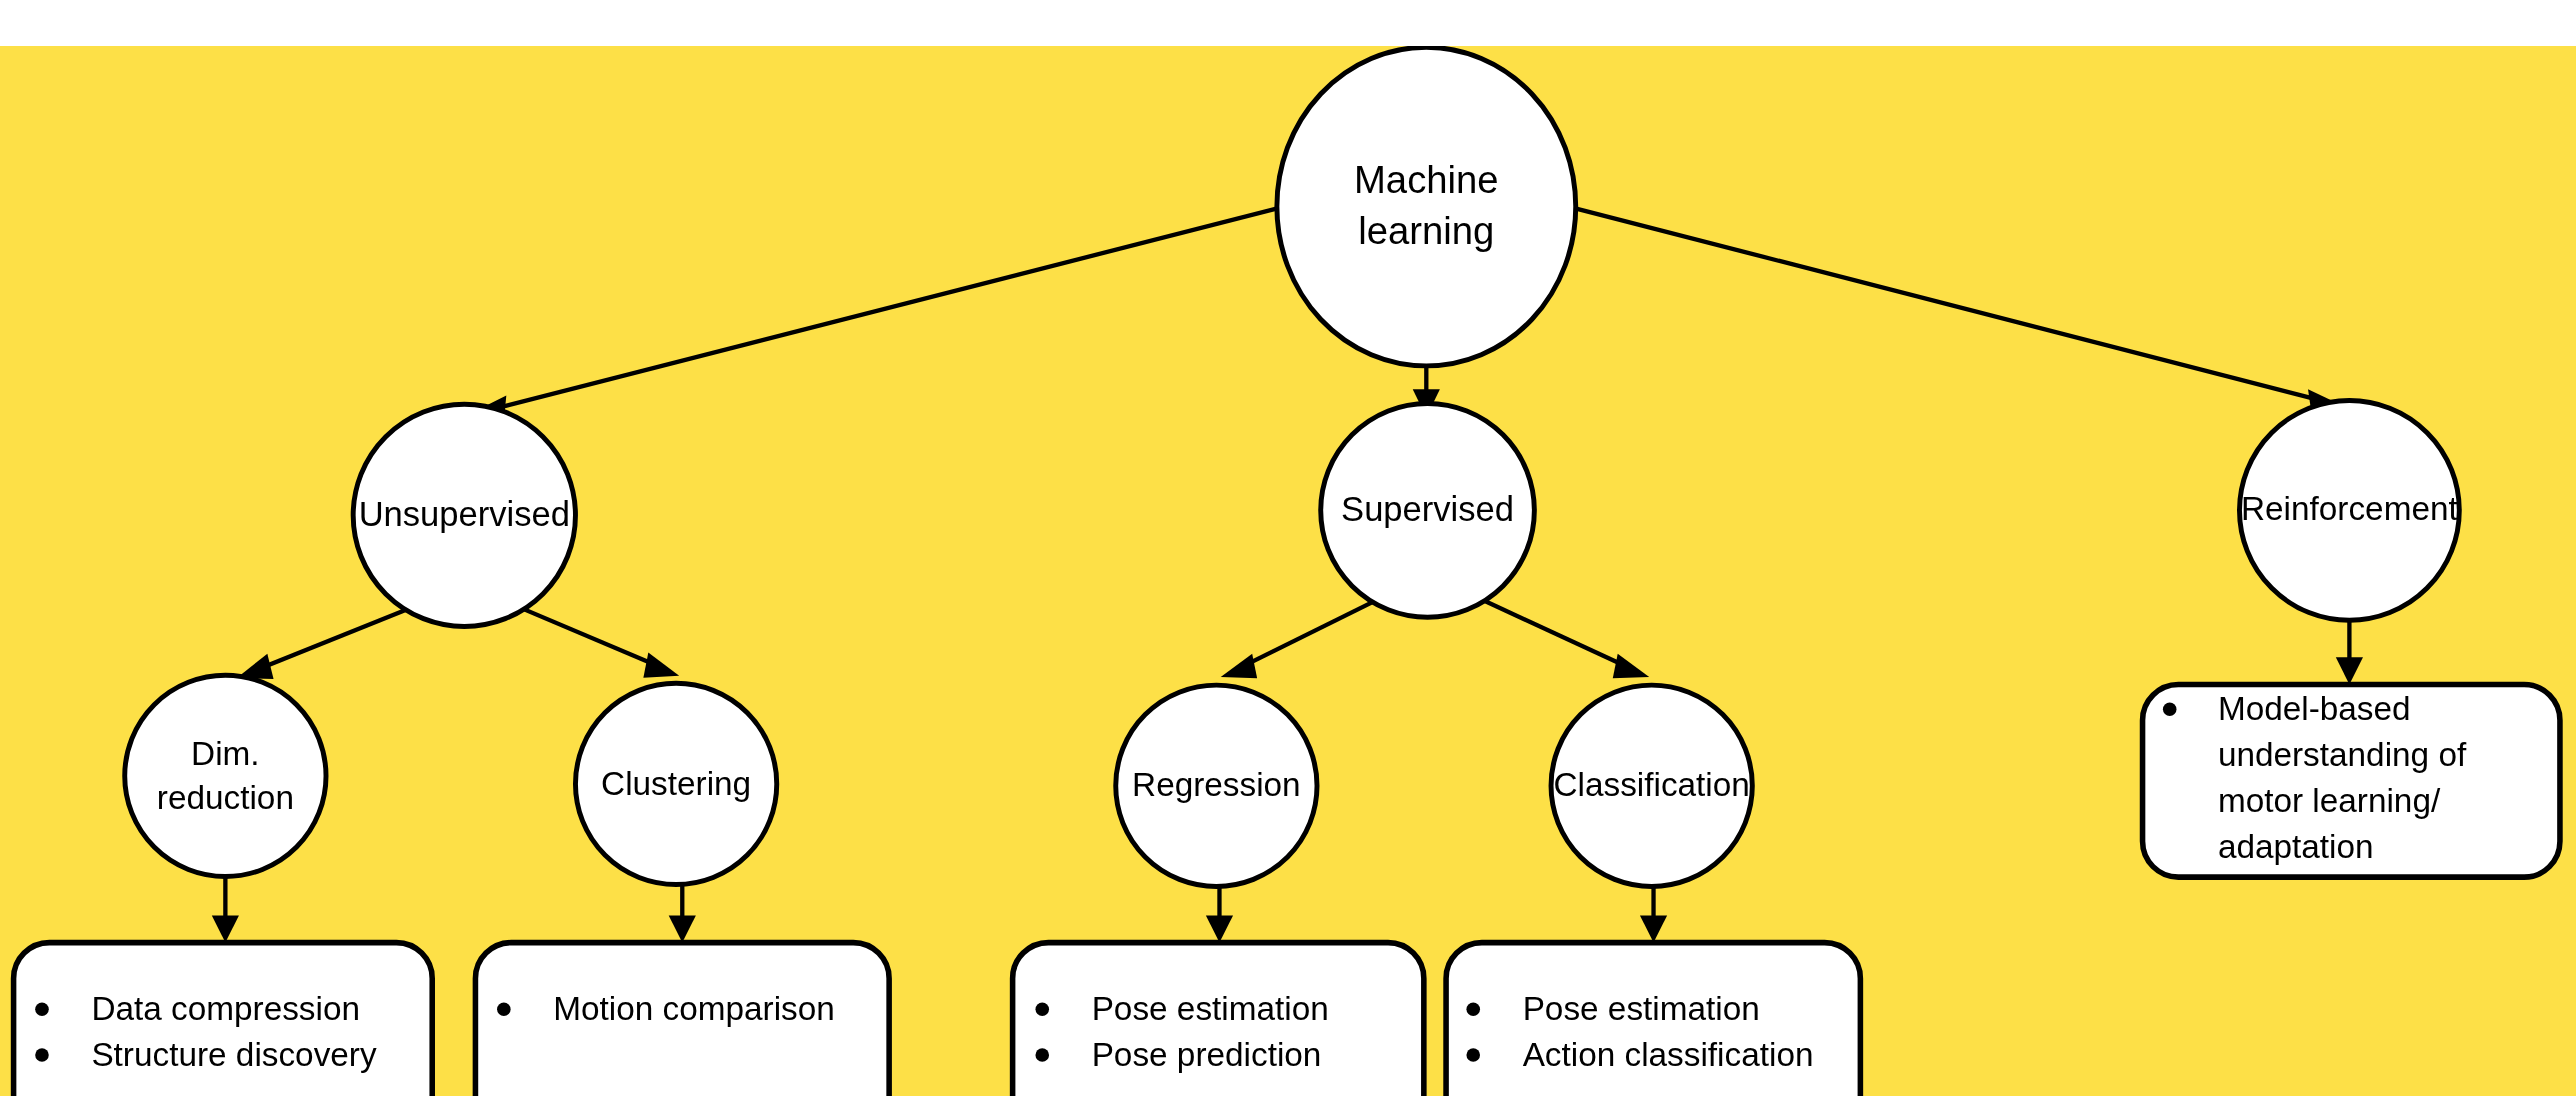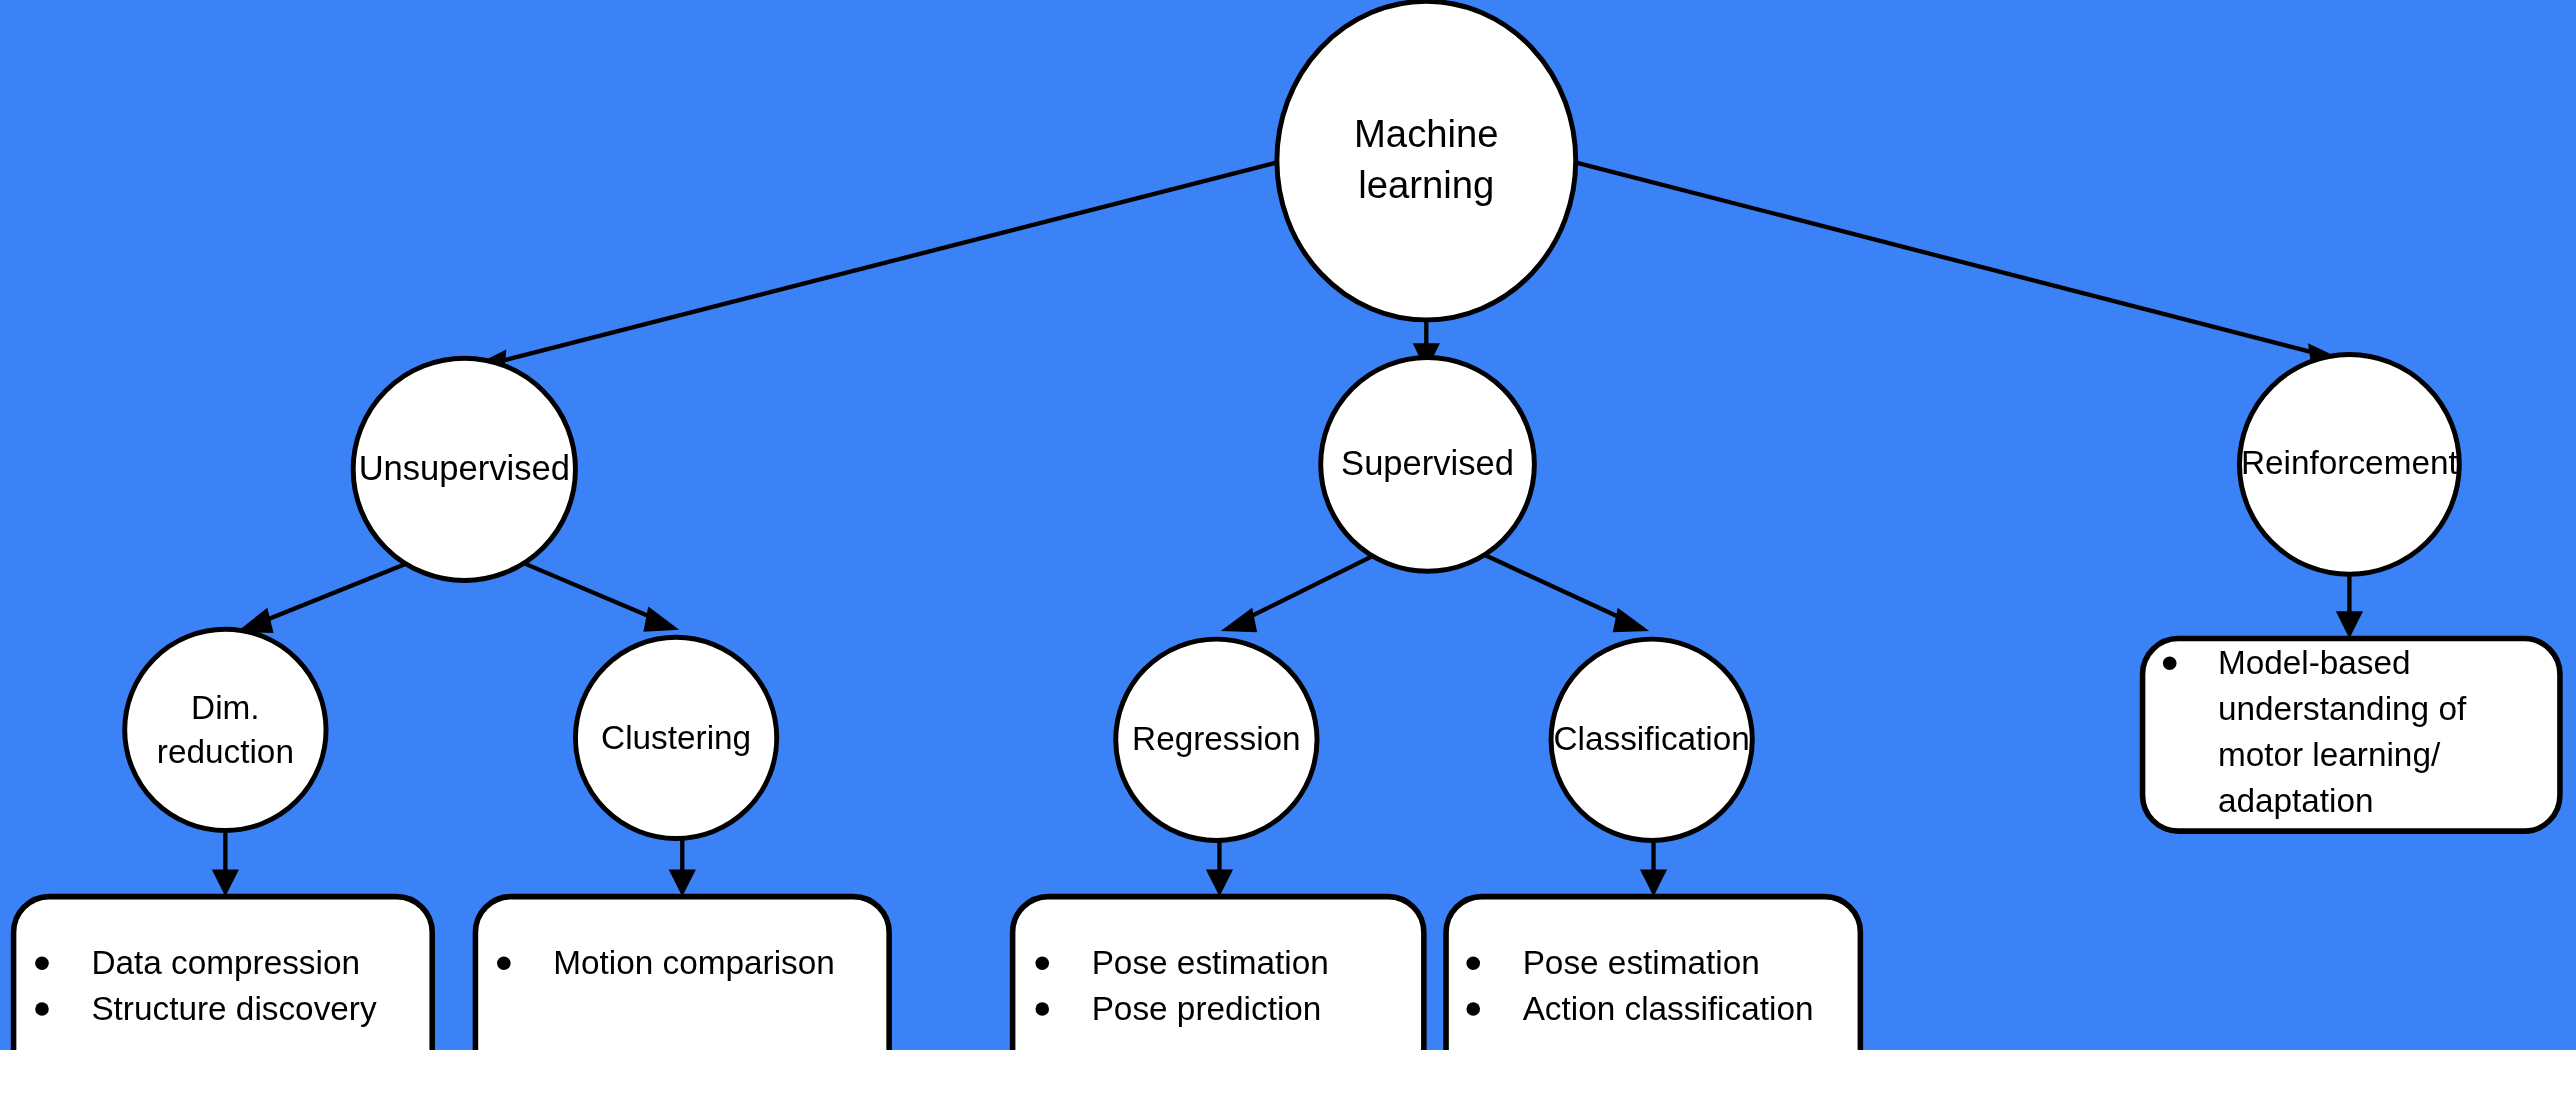--- a/index.html
+++ b/index.html
@@ -1,21 +1,22 @@
 <!DOCTYPE html>
 <html style="font-size:10px"><head>
 <meta charset="utf-8">
 <style>
   html,body{margin:0;padding:0;background:#ffffff;}
   #root{
     position:relative;
     width:2576px;height:1050px;
-    background:#3b82f6;
+    background:#fde047;
     font-family:"Liberation Sans", sans-serif;
     overflow:hidden;
+    margin-top:46px;
   }
   svg{position:absolute;top:0;left:0;width:2576px;height:1114px;}
   .shape{fill:#ffffff;stroke:#000000;}
   .edge{stroke:#000000;fill:none;}
   .arrowhead{fill:#000000;stroke:none;}
   .nodetext{
     font-family:"Liberation Sans", sans-serif;
     fill:#000000;
     text-anchor:middle;
     dominant-baseline:middle;

